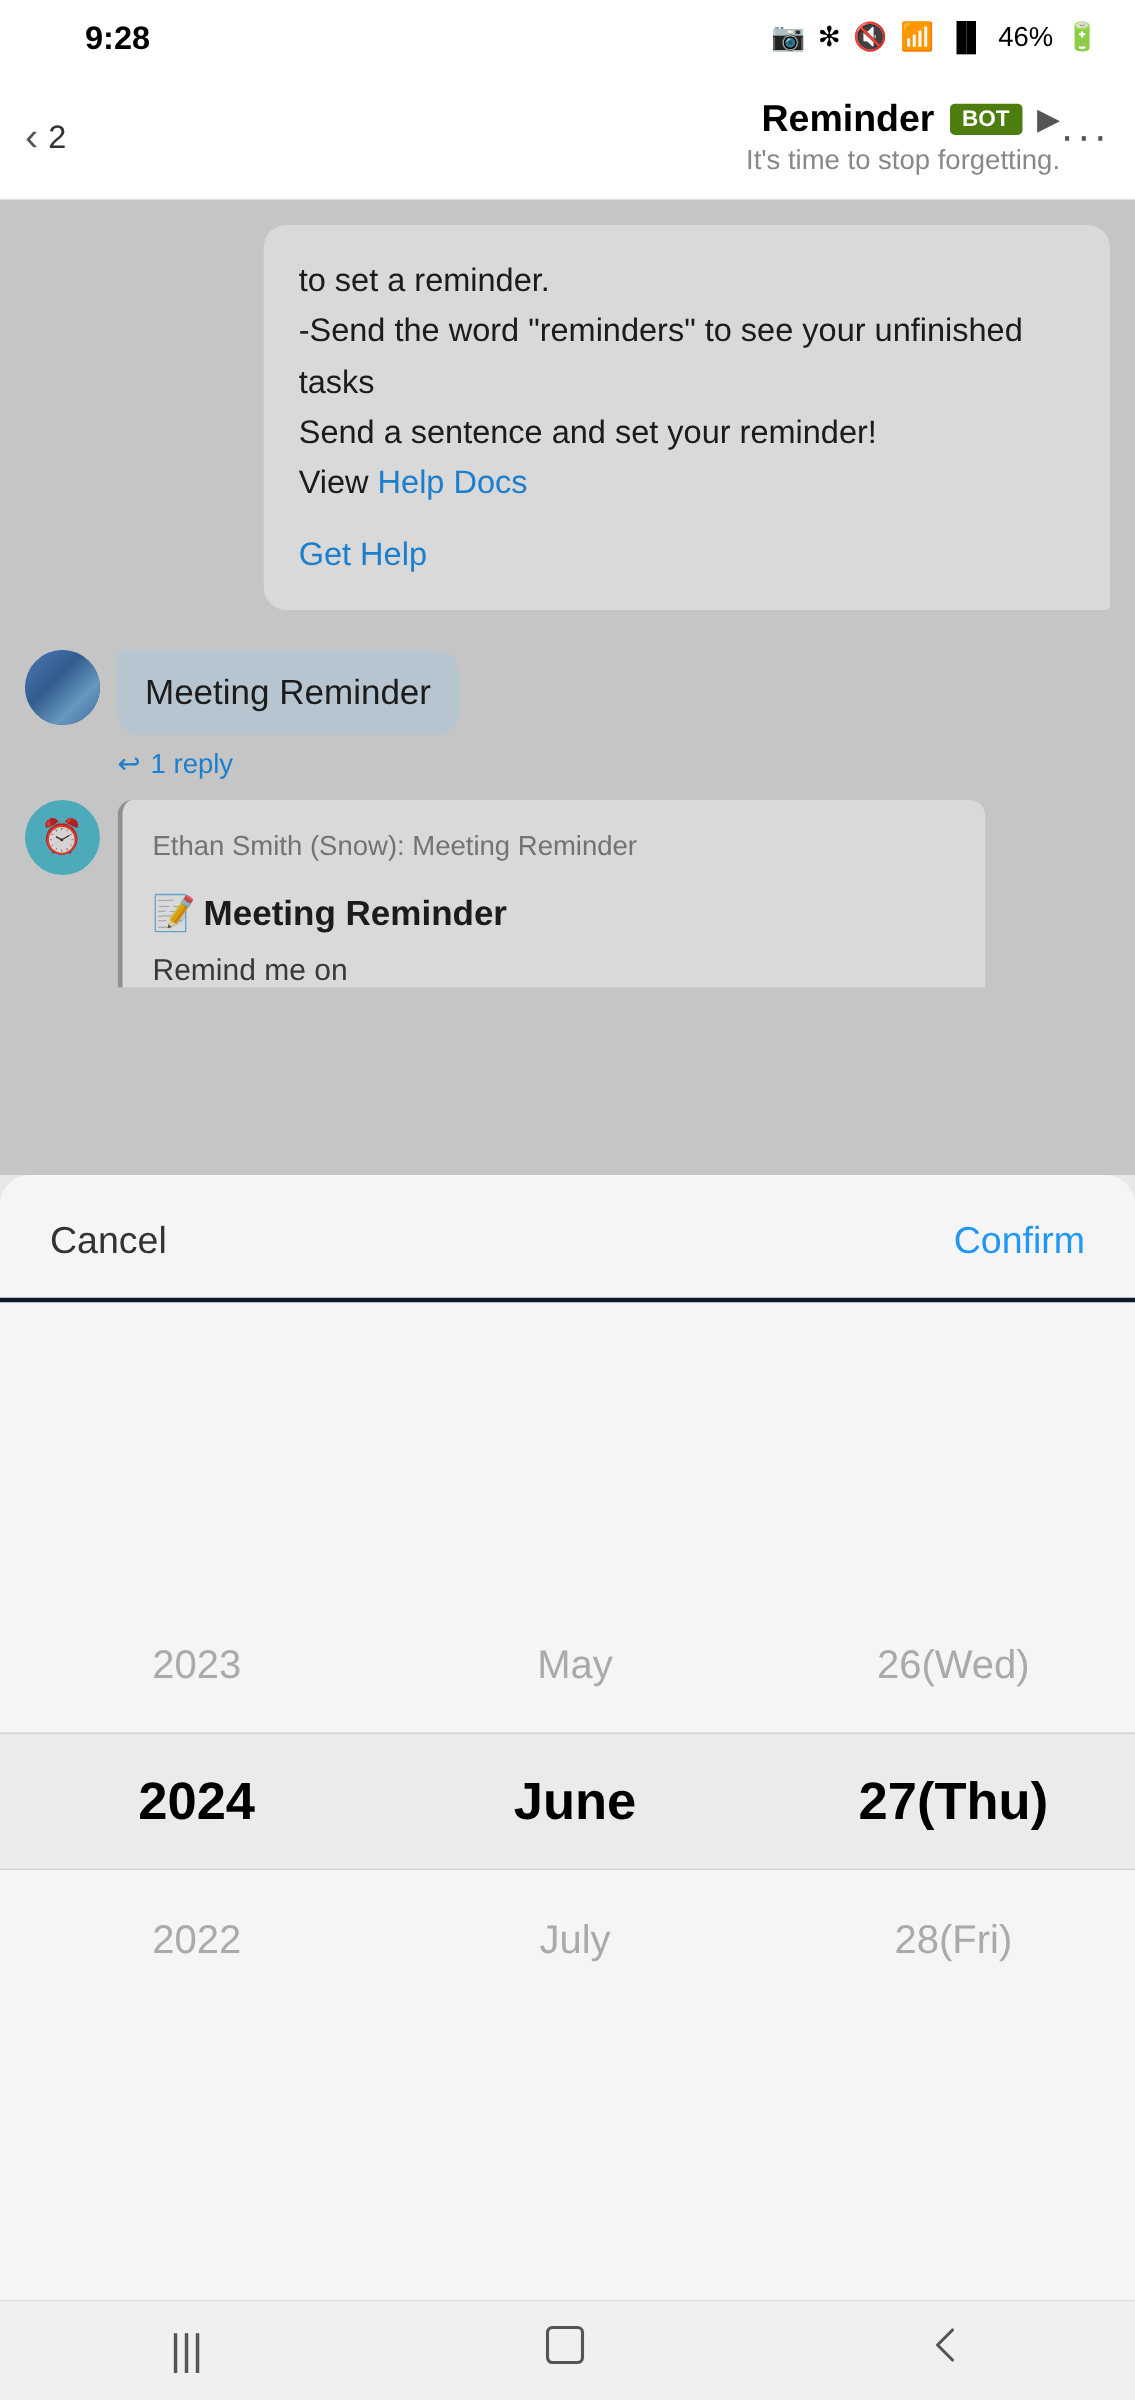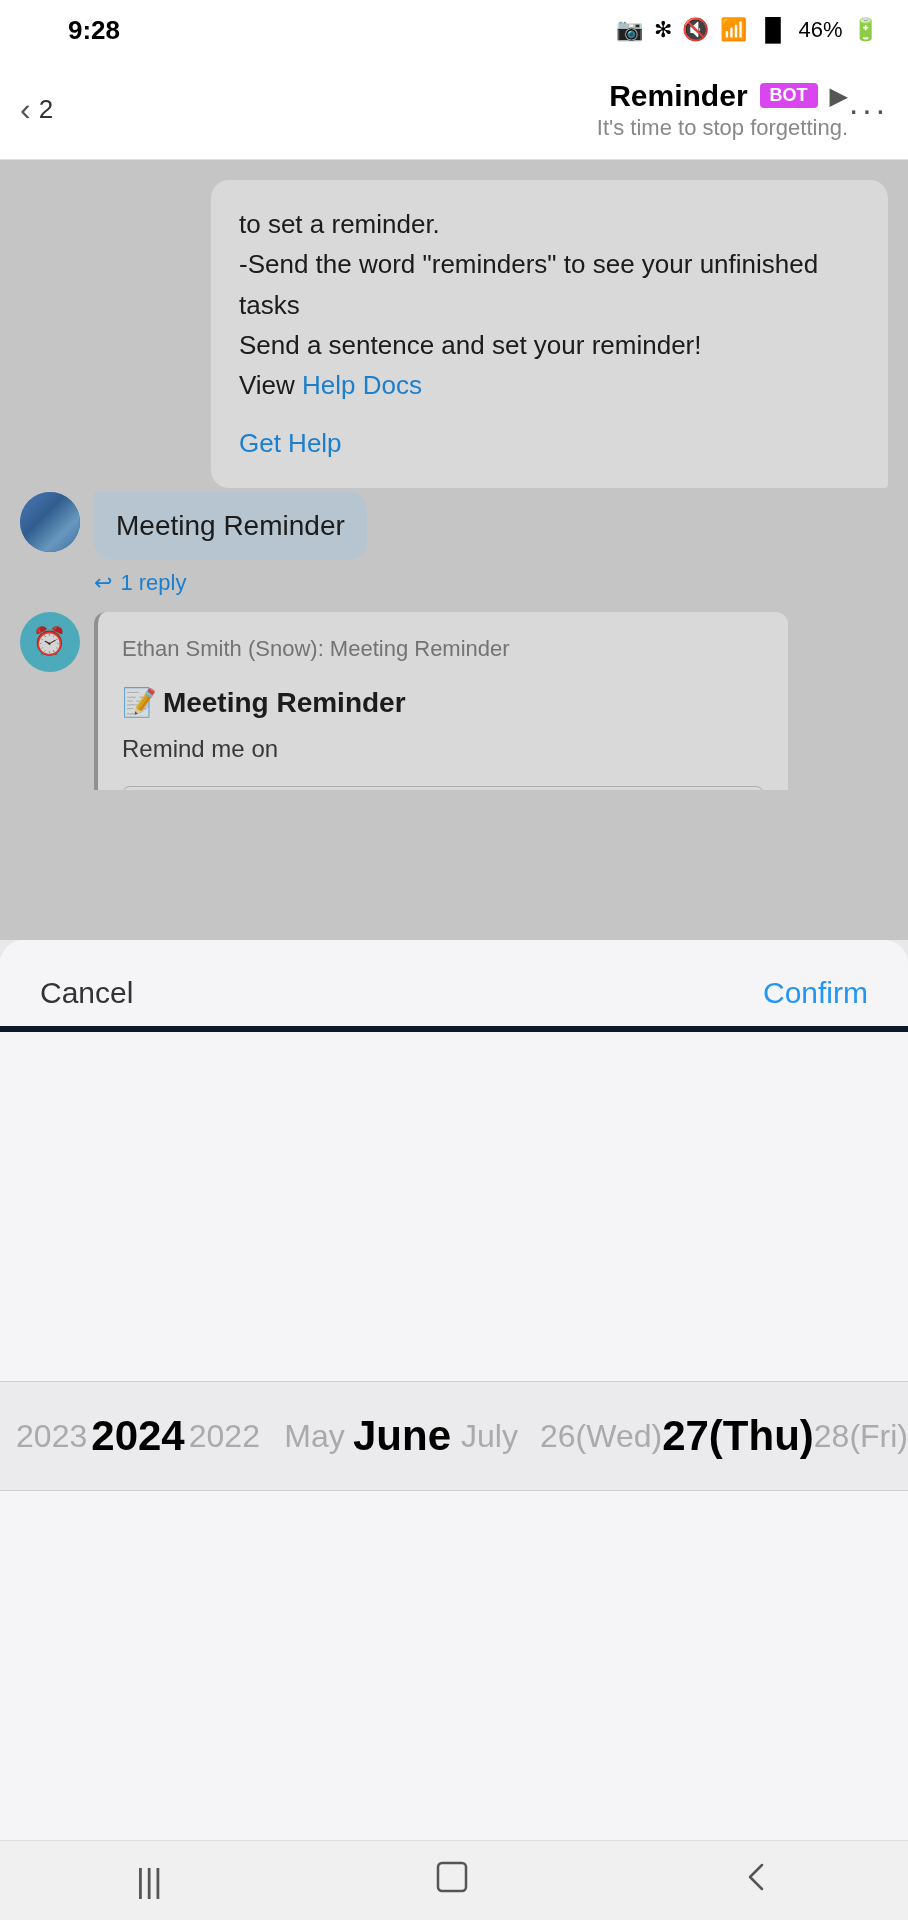--- a/index.html
+++ b/index.html
@@ -79,21 +79,21 @@
       display: flex;
       align-items: center;
       gap: 12px;
     }
     .nav-title {
       font-size: 30px;
       font-weight: 600;
       color: #000;
     }
     .nav-bot-badge {
-      background: #d946ef;
+      background: #4d7c0f;
       color: #fff;
       font-size: 18px;
       font-weight: 700;
       padding: 2px 10px;
       border-radius: 4px;
     }
     .nav-play-icon {
       font-size: 24px;
       color: #555;
     }
@@ -117,21 +117,21 @@
       bottom: 1130px;
       background: #e8e8e8;
       padding: 20px 20px 0 20px;
       overflow: hidden;
     }
 
     
     .bot-message-container {
       display: flex;
       justify-content: flex-end;
-      margin-bottom: 4px;
+      margin-bottom: 32px;
     }
     .bot-message-bubble {
       background: #fff;
       border-radius: 18px 18px 4px 18px;
       padding: 24px 28px;
       max-width: 78%;
       font-size: 26px;
       line-height: 1.55;
       color: #222;
     }
@@ -257,22 +257,22 @@
       background: #f5f5f7;
       border-radius: 24px 24px 0 0;
       z-index: 100;
       display: flex;
       flex-direction: column;
     }
     .picker-header {
       display: flex;
       align-items: center;
       justify-content: space-between;
-      padding: 36px 40px 16px 40px;
-      border-bottom: 6px solid #0f172a;
+      padding: 36px 40px 28px 40px;
+      border-bottom: 4px solid #0f172a;
       background: #f5f5f7;
       border-radius: 24px 24px 0 0;
     }
     .picker-cancel {
       font-size: 30px;
       color: #333;
       cursor: pointer;
     }
     .picker-confirm {
       font-size: 30px;
@@ -284,21 +284,21 @@
     .picker-columns {
       flex: 1;
       display: flex;
       position: relative;
       overflow: hidden;
     }
 
     .picker-column {
       flex: 1;
       display: flex;
-      flex-direction: row;
+      flex-direction: column;
       align-items: center;
       justify-content: center;
       position: relative;
       padding-left: 12px;
     }
 
     
     .picker-selection-highlight {
       position: absolute;
       top: 50%;

